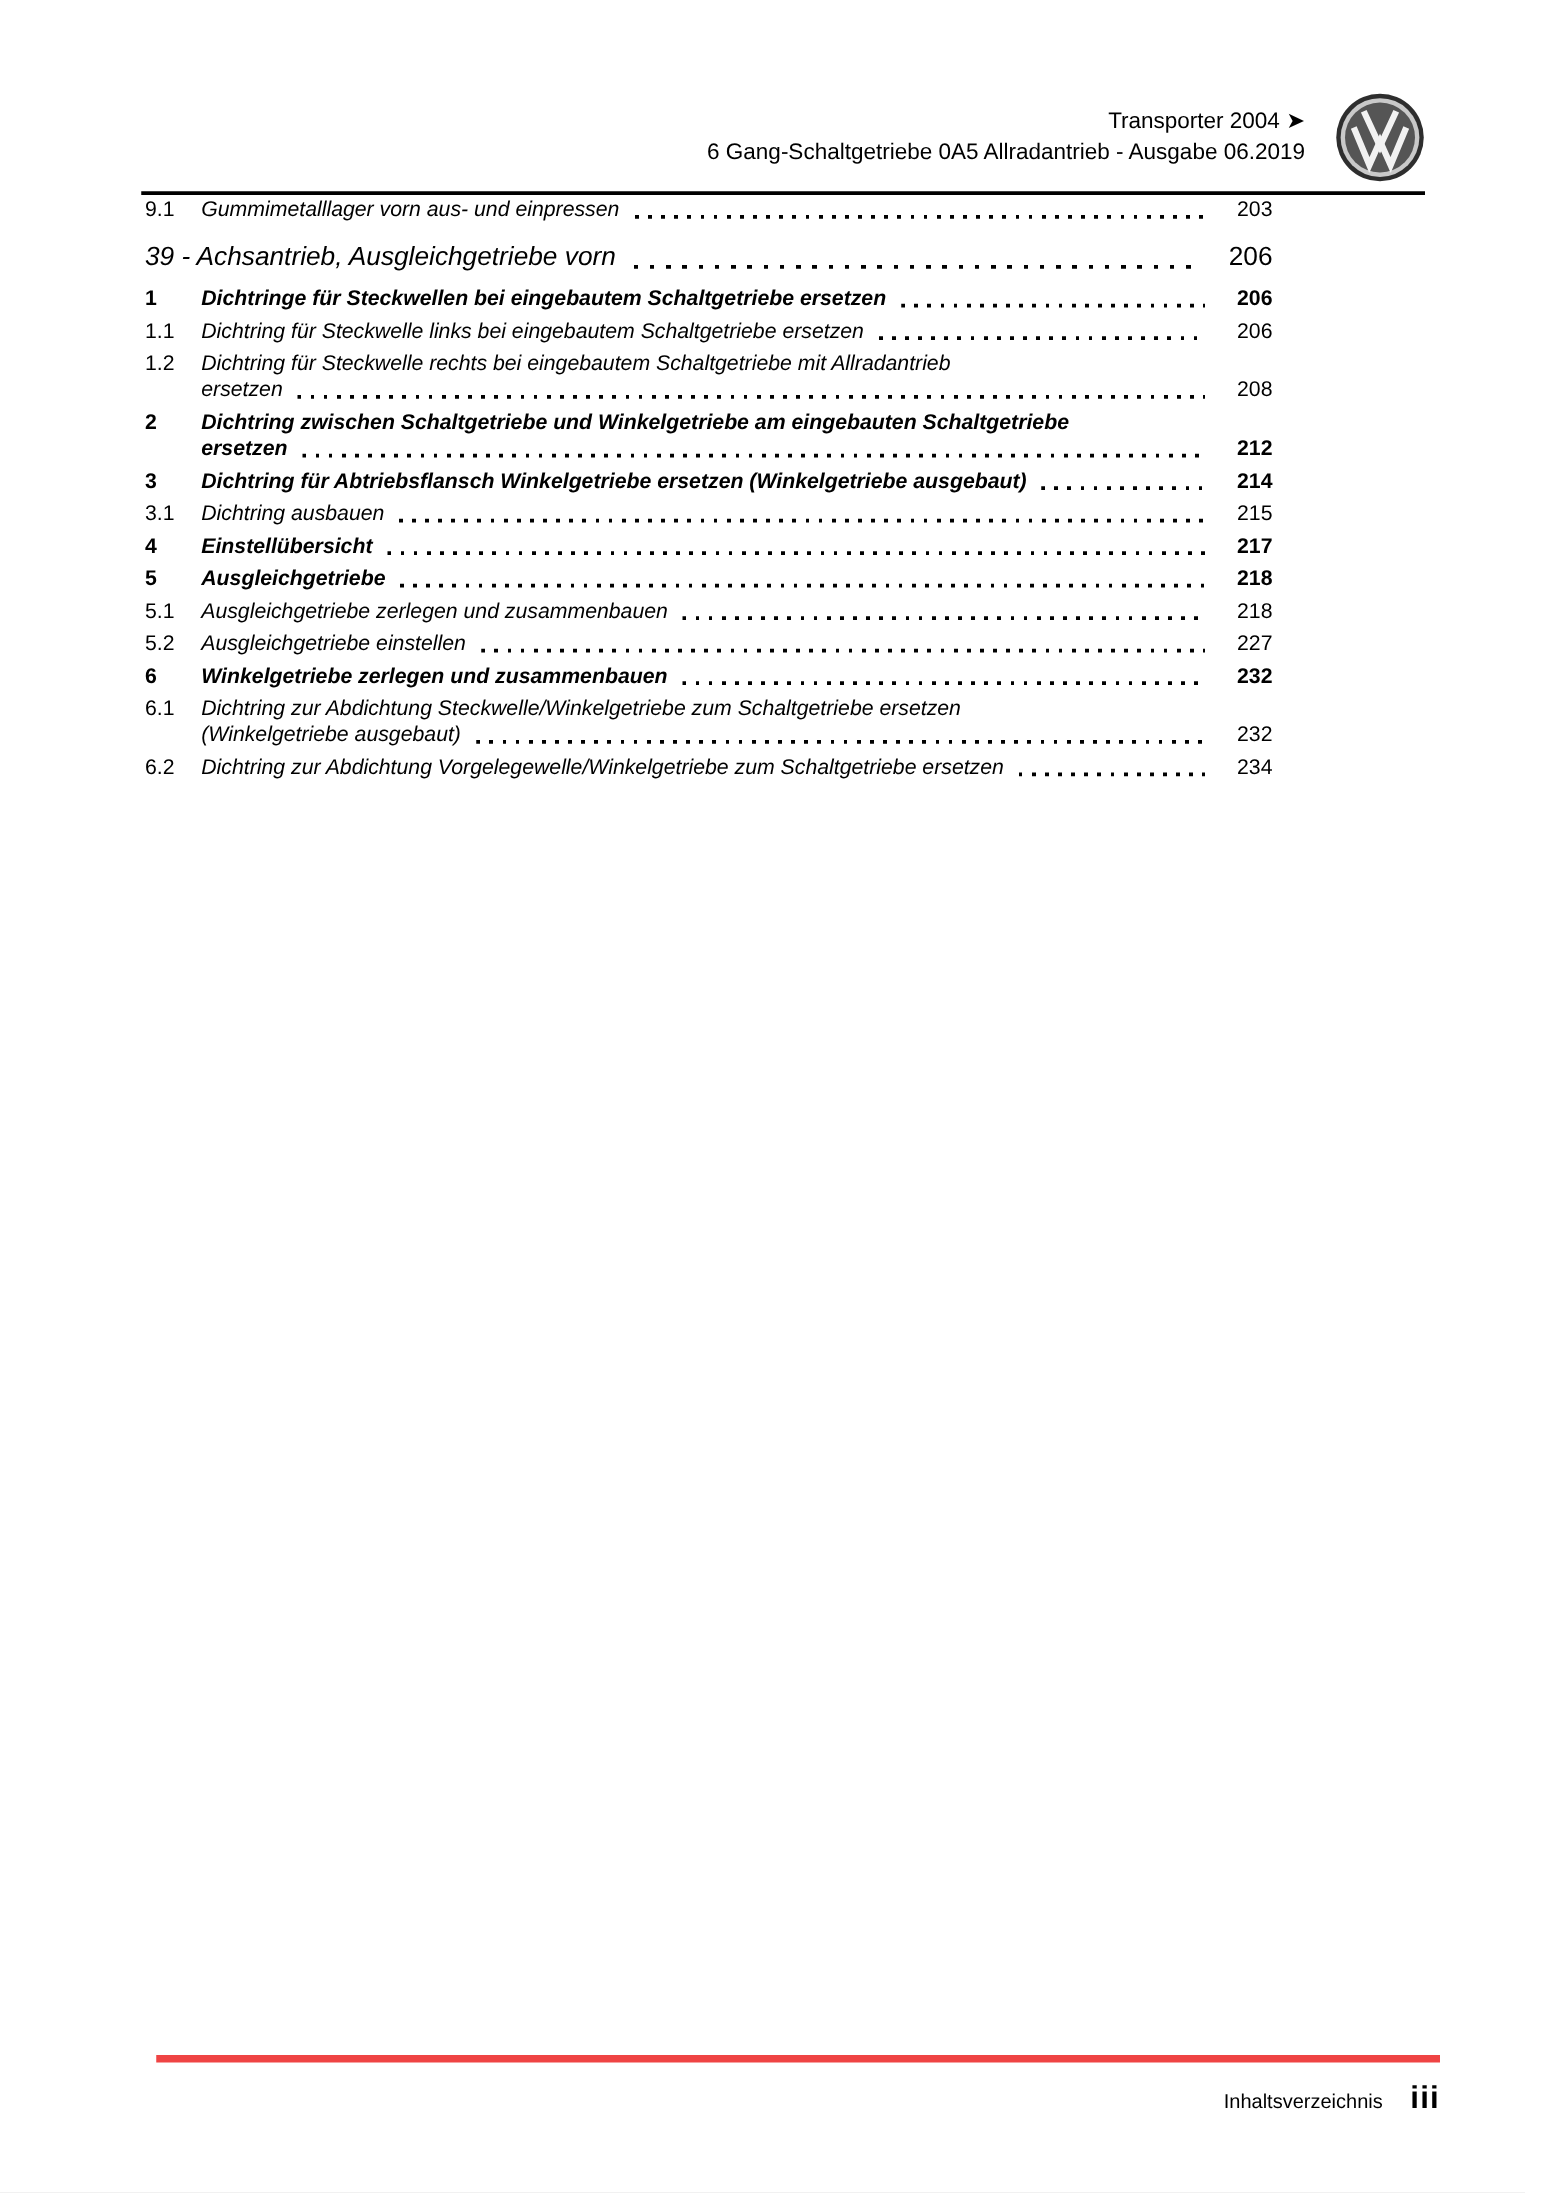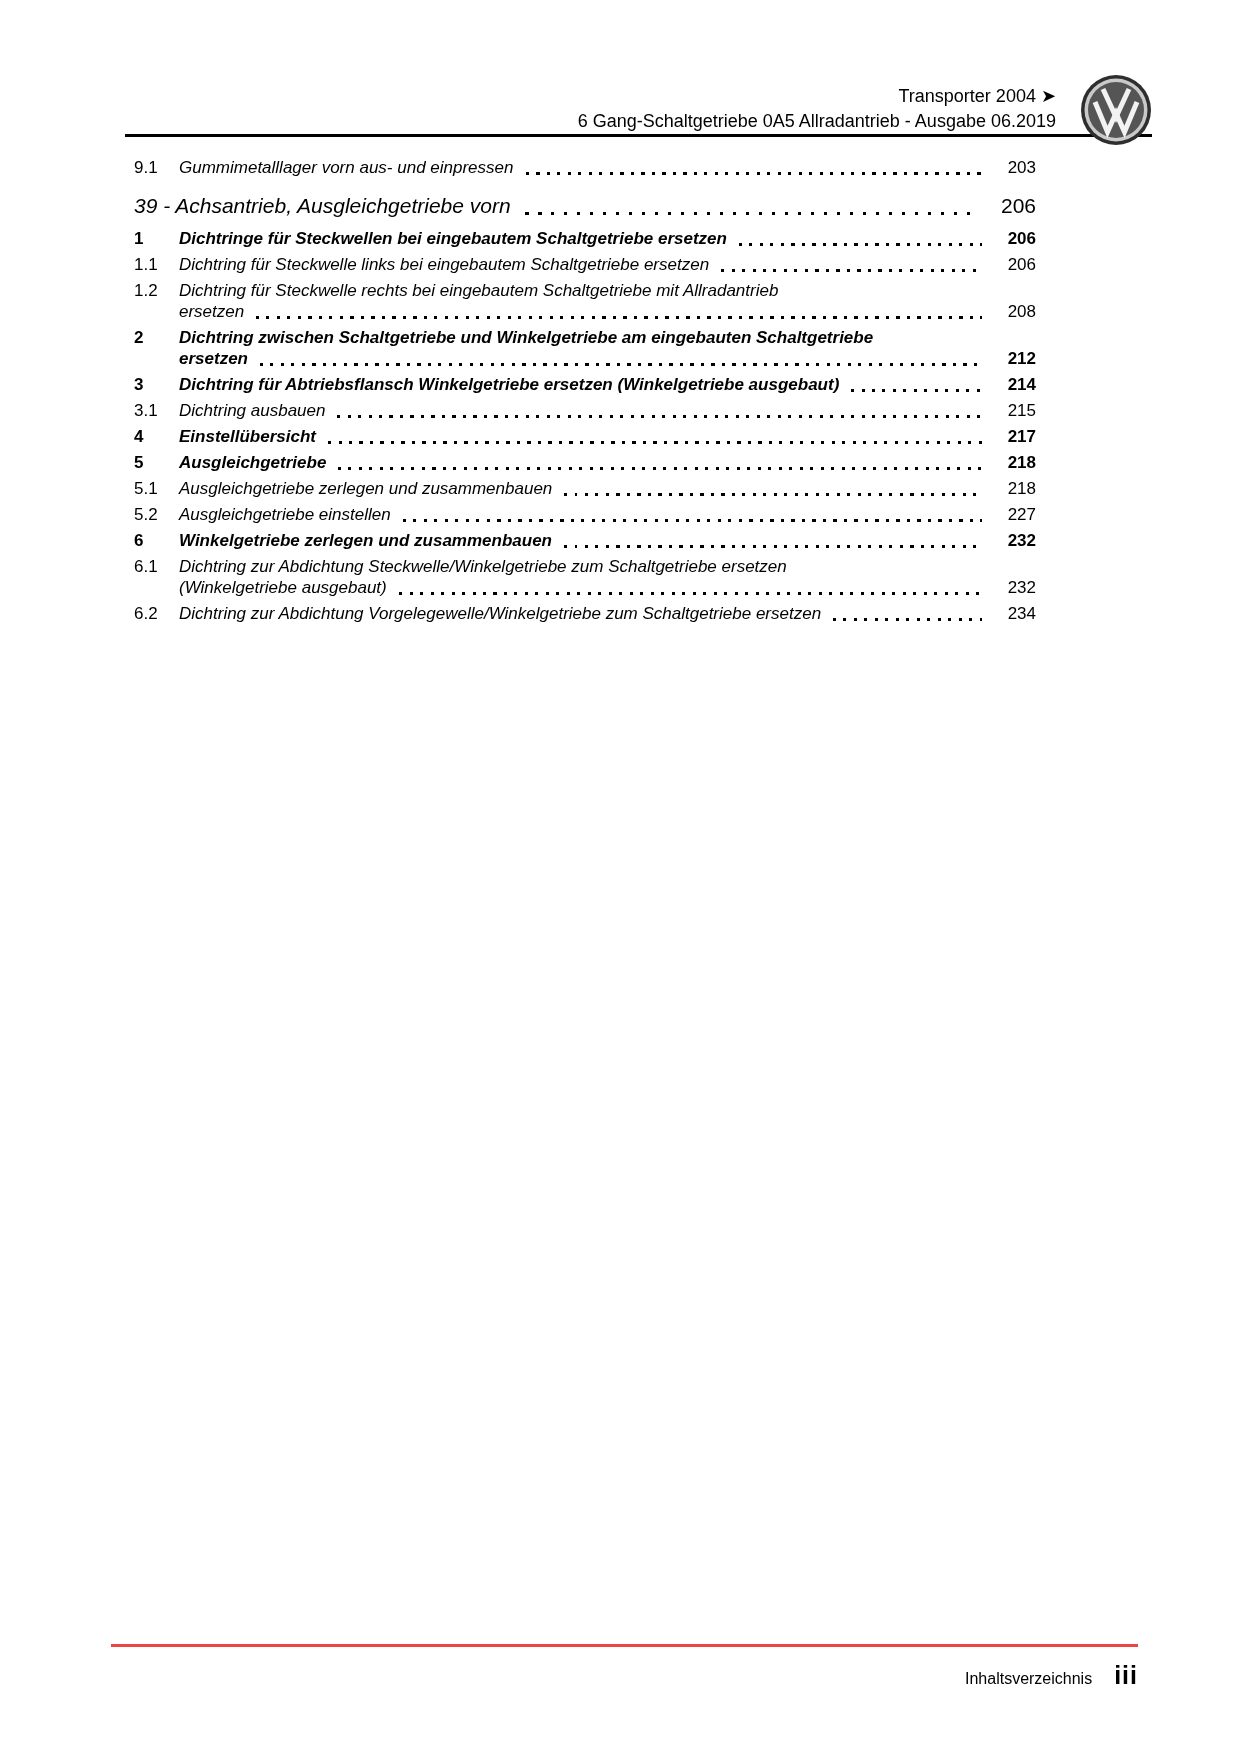--- a/index.html
+++ b/index.html
@@ -7,38 +7,38 @@
     position:relative;
     width:1240px;height:1754px;
     background:#ffffff;
     font-family:"Liberation Sans", sans-serif;
     color:#000;
     overflow:hidden;
     margin:0 auto;
   }
   
   .header{
-    position:absolute;left:125px;top:84px;width:1027px;
+    position:absolute;left:113px;top:84px;width:1027px;
     border-bottom:3px solid #000;
-    padding-bottom:0;
+    padding-bottom:19px;
   }
   .header-text{
     text-align:right;
     padding-right:96px;
     font-size:18px;
     line-height:25px;
   }
   .logo{
     position:absolute;
     right:0;top:-10px;
     width:72px;height:72px;
   }
   
   .toc{
-    position:absolute;left:134px;top:157px;width:902px;
+    position:absolute;left:116px;top:157px;width:902px;
     font-size:17px;
     line-height:21px;
   }
   .toc-row{display:flex;margin-bottom:5px;}
   .toc-row.bold{font-weight:bold;margin-top:5px;}
   .num{flex:0 0 45px;}
   .entry-body{flex:1;min-width:0;}
   .tline{display:flex;align-items:baseline;}
   .title{white-space:nowrap;flex-shrink:0;font-style:italic;}
   .leader{
@@ -55,22 +55,22 @@
     margin:15px 0 9px 0;
   }
   .chapter .leader{
     height:3.5px;
     margin:0 8px 4px 14px;
     background:repeating-linear-gradient(to right,#000 0 3.5px,transparent 3.5px 13px);
   }
   .chapter .pg{flex:0 0 52px;}
   
   .footer{
-    position:absolute;left:111px;top:1644px;width:1027px;
-    border-top:3px solid #ef4444;
+    position:absolute;left:125px;top:1644px;width:1027px;
+    border-top:6px solid #ef4444;
   }
   .footer-inner{
     display:flex;justify-content:flex-end;align-items:baseline;
     padding-top:14px;
   }
   .footer-label{font-size:16px;}
   .footer-page{font-size:25px;font-weight:bold;margin-left:22px;letter-spacing:1px;}
 </style>
 </head>
 <body>

